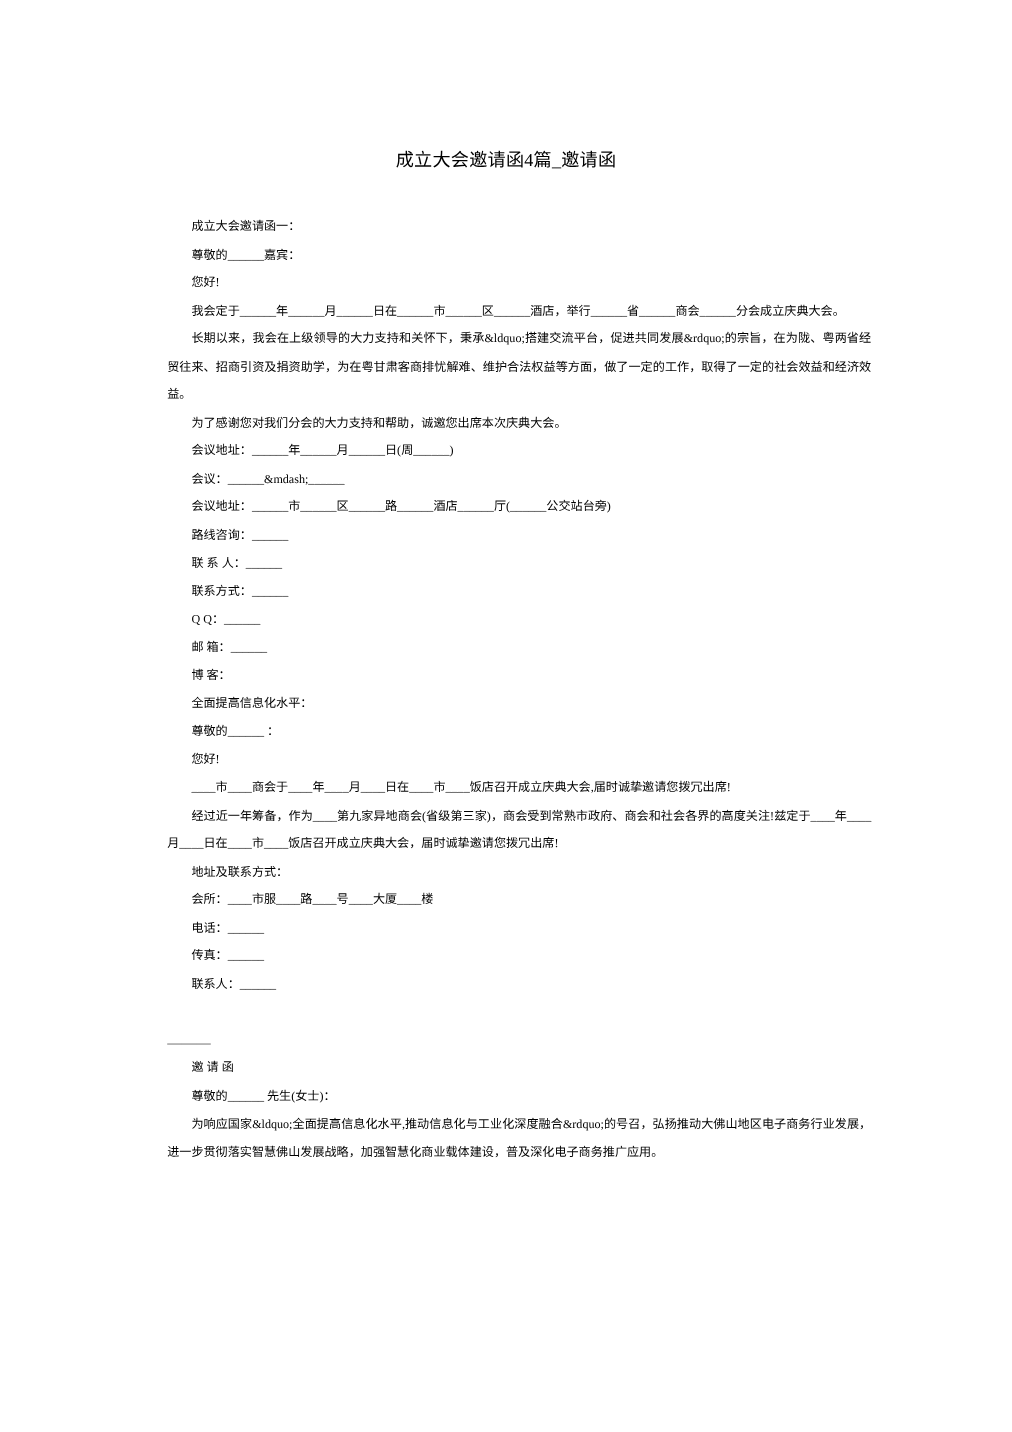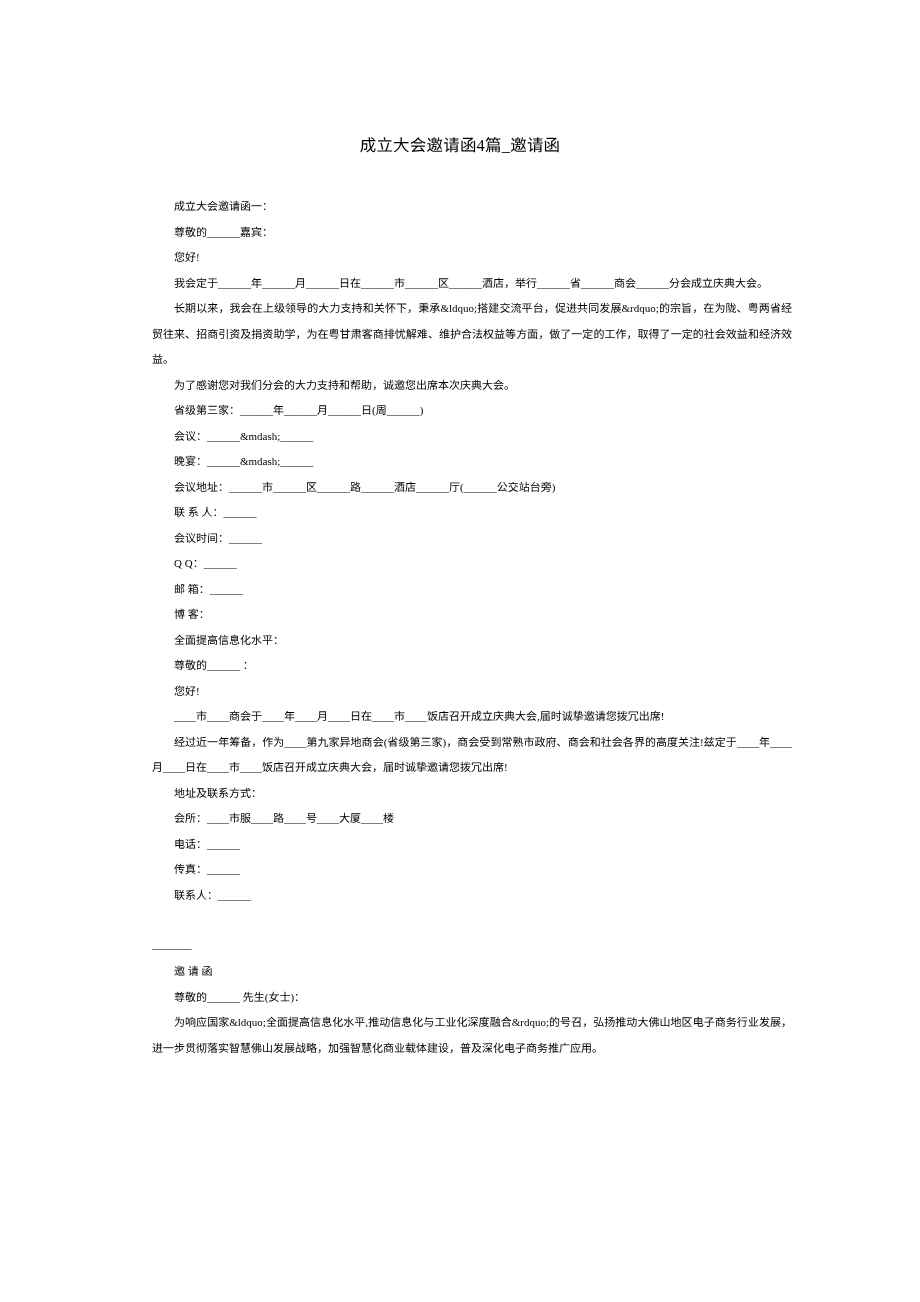--- a/index.html
+++ b/index.html
@@ -70,26 +70,26 @@
   <div class="doc-title">成立大会邀请函4篇_邀请函</div>
 
   <div class="body-block">
 
     <p class="line">成立大会邀请函一：</p>
     <p class="line">尊敬的______嘉宾：</p>
     <p class="line">您好!</p>
     <p class="line">我会定于______年______月______日在______市______区______酒店，举行______省______商会______分会成立庆典大会。</p>
     <p class="line">长期以来，我会在上级领导的大力支持和关怀下，秉承&amp;ldquo;搭建交流平台，促进共同发展&amp;rdquo;的宗旨，在为陇、粤两省经贸往来、招商引资及捐资助学，为在粤甘肃客商排忧解难、维护合法权益等方面，做了一定的工作，取得了一定的社会效益和经济效益。</p>
     <p class="line">为了感谢您对我们分会的大力支持和帮助，诚邀您出席本次庆典大会。</p>
-    <p class="line">省级第三家：______年______月______日(周______)</p>
+    <p class="line">会议地址：______年______月______日(周______)</p>
     <p class="line">会议：______&amp;mdash;______</p>
-    <p class="line">晚宴：______&amp;mdash;______</p>
     <p class="line">会议地址：______市______区______路______酒店______厅(______公交站台旁)</p>
+    <p class="line">路线咨询：______</p>
     <p class="line">联 系 人：______</p>
-    <p class="line">会议时间：______</p>
+    <p class="line">联系方式：______</p>
     <p class="line">Q Q：______</p>
     <p class="line">邮 箱：______</p>
     <p class="line">博 客：</p>
     <p class="line">全面提高信息化水平：</p>
     <p class="line">尊敬的______ ：</p>
     <p class="line">您好!</p>
     <p class="line">____市____商会于____年____月____日在____市____饭店召开成立庆典大会,届时诚挚邀请您拨冗出席!</p>
     <p class="line">经过近一年筹备，作为____第九家异地商会(省级第三家)，商会受到常熟市政府、商会和社会各界的高度关注!兹定于____年____月____日在____市____饭店召开成立庆典大会，届时诚挚邀请您拨冗出席!</p>
     <p class="line">地址及联系方式：</p>
     <p class="line">会所：____市服____路____号____大厦____楼</p>

